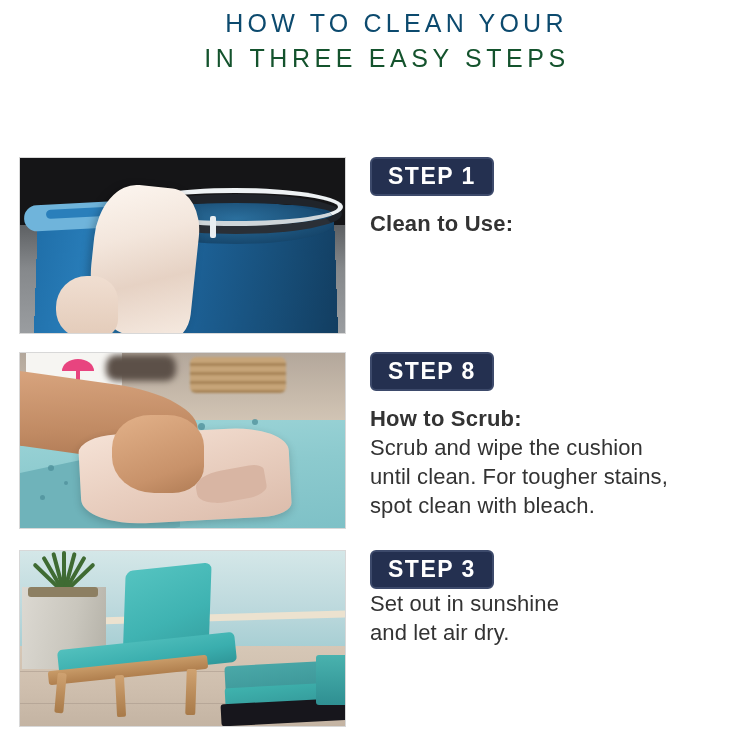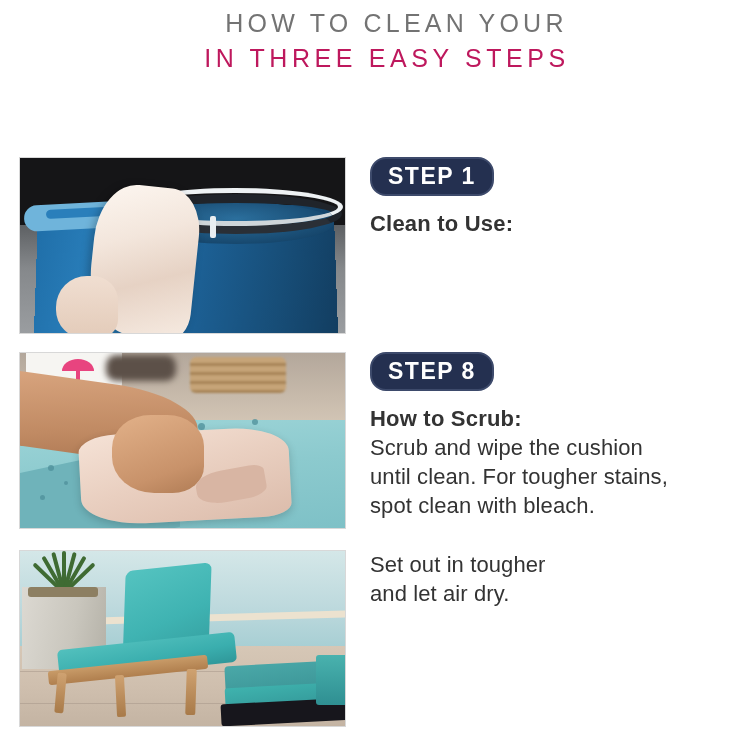--- a/index.html
+++ b/index.html
@@ -19,42 +19,42 @@
   .header {
     width: 750px;
     padding-top: 8px;
     text-align: center;
   }
   .kicker {
     font-family: "Liberation Sans", sans-serif;
     font-size: 25px;
     font-weight: 400;
     letter-spacing: 4.2px;
-    color: #737373;
+    color: #0c4a6e;
     line-height: 30px;
     text-transform: uppercase;
     padding-left: 43px;
   }
   .main-title {
     font-family: "Liberation Sans", sans-serif;
     font-size: 55px;
     font-weight: 700;
     letter-spacing: 1.2px;
     color: #242a4d;
     line-height: 60px;
     margin-top: 2px;
     text-transform: uppercase;
     white-space: nowrap;
   }
   .subkicker {
     font-family: "Liberation Sans", sans-serif;
     font-size: 25px;
     font-weight: 400;
     letter-spacing: 4.6px;
-    color: #be185d;
+    color: #14532d;
     line-height: 32px;
     margin-top: 4px;
     text-transform: uppercase;
     padding-left: 24px;
   }
 
   
   .step-row {
     position: absolute;
     left: 0;
@@ -70,21 +70,21 @@
   }
   .text-col {
     position: absolute;
     left: 370px;
     width: 370px;
   }
   .badge {
     display: inline-block;
     background: #243050;
     border: 2px solid #3d4a6b;
-    border-radius: 16px;
+    border-radius: 6px;
     color: #ffffff;
     font-family: "Liberation Sans", sans-serif;
     font-size: 23px;
     font-weight: 700;
     letter-spacing: 1.5px;
     padding: 4px 16px 5px 16px;
     line-height: 26px;
   }
   .body-head {
     font-family: "Liberation Sans", sans-serif;
@@ -288,16 +288,17 @@
     <div class="leg" style="left:36px;top:122px;width:9px;height:40px;transform:rotate(5deg);"></div>
     <div class="leg" style="left:96px;top:124px;width:9px;height:42px;transform:rotate(-3deg);"></div>
     <div class="leg" style="left:166px;top:118px;width:10px;height:46px;transform:rotate(2deg);"></div>
     <div class="ottoman-top"></div>
     <div class="ottoman-mid"></div>
     <div class="ottoman-base"></div>
     <div class="stack-r"></div>
   </div>
 
   <div class="text-col" style="top: 550px;">
-    <div class="body-text">Set out in tougher
+    <div class="badge">STEP 3</div>
+    <div class="body-text">Set out in sunshine
 and let air dry.</div>
   </div>
 </div>
 
 </body></html>

